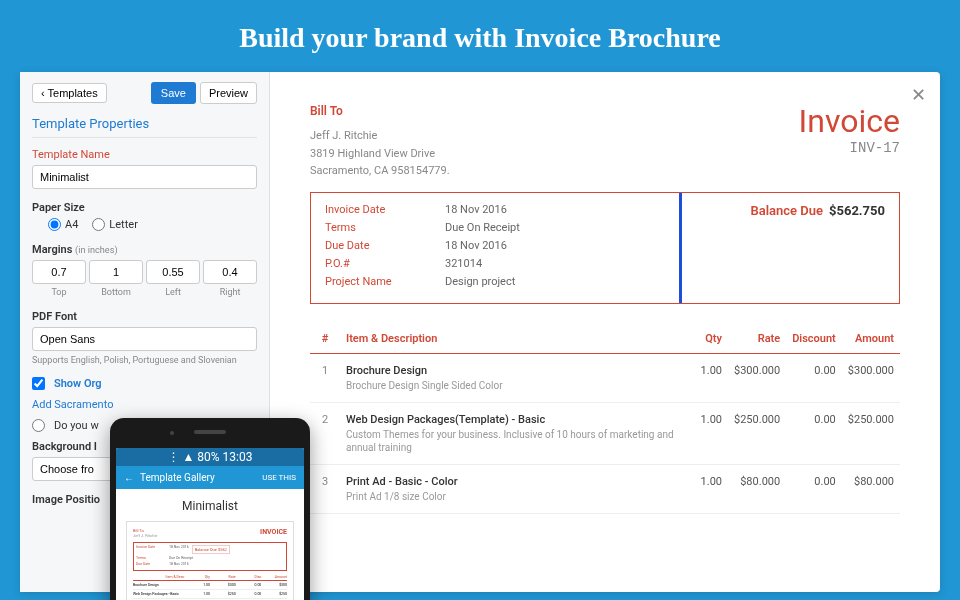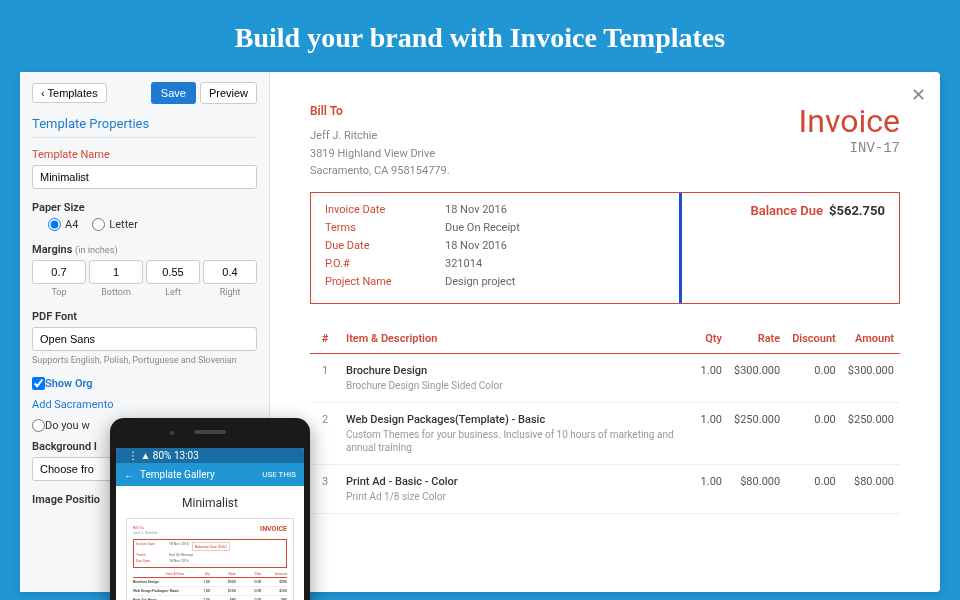--- a/index.html
+++ b/index.html
@@ -117,21 +117,21 @@
 .margin-box input {
   width: 100%;
   border: 1px solid #ccc;
   border-radius: 3px;
   padding: 5px 2px;
   font-size: 11px;
   text-align: center;
 }
 .margin-box span { font-size: 9px; color: #888; }
 .helper { font-size: 9px; color: #888; margin-top: -8px; margin-bottom: 10px; line-height: 1.3; }
-.chk { display: flex; align-items: center; gap: 0; font-size: 11px; margin-bottom: 8px; }
+.chk { display: flex; align-items: center; gap: 9px; font-size: 11px; margin-bottom: 8px; }
 .chk-blue { color: #1f7ad4; font-weight: 600; }
 .link-blue { color: #1f7ad4; font-size: 11px; margin-bottom: 8px; display: block; }
 
 
 .phone {
   position: absolute;
   left: 90px;
   top: 346px;
   width: 200px;
   height: 300px;
@@ -162,23 +162,23 @@
   background: #fff;
   width: 100%;
   height: 100%;
   border-radius: 2px;
   overflow: hidden;
   font-size: 9px;
 }
 .status-bar {
   background: #1a6da3;
   color: #fff;
-  font-size: 10px;
+  font-size: 12px;
   padding: 2px 12px;
-  text-align: left;
+  text-align: center;
 }
 .app-bar {
   background: #2196d4;
   color: #fff;
   display: flex;
   align-items: center;
   justify-content: space-between;
   padding: 6px 8px;
   font-size: 10px;
 }
@@ -255,21 +255,21 @@
   color: #555;
 }
 table.items tbody td:nth-child(1) { text-align: center; color: #888; }
 table.items tbody td:nth-child(2) { text-align: left; }
 .item-name { color: #333; font-weight: 500; }
 .item-desc { color: #999; font-size: 10px; margin-top: 2px; line-height: 1.3; }
 </style>
 </head>
 <body>
 
-<div class="hero-title">Build your brand with Invoice Templates</div>
+<div class="hero-title">Build your brand with Invoice Brochure</div>
 
 <div class="card">
   <div class="close-x">✕</div>
 
   <div class="split">
 
     <div class="sidebar">
       <div class="sb-top">
         <button class="back-btn">
           <span>‹ </span><span>Templates</span>

